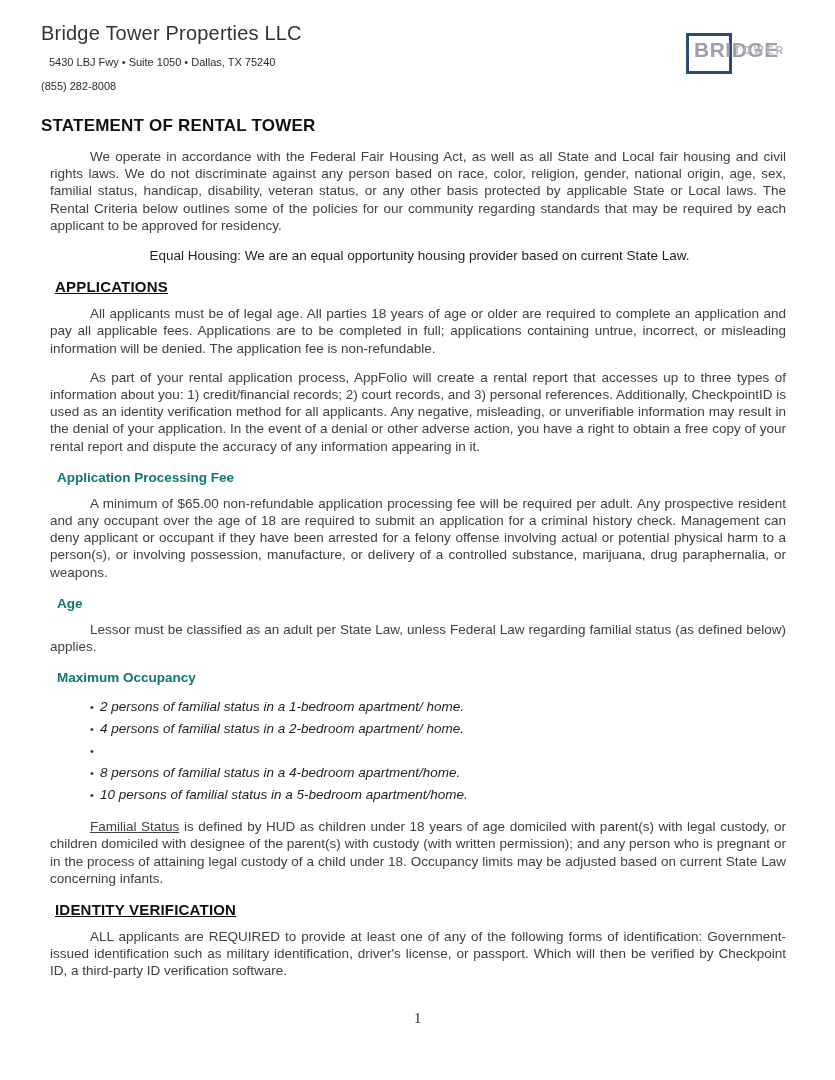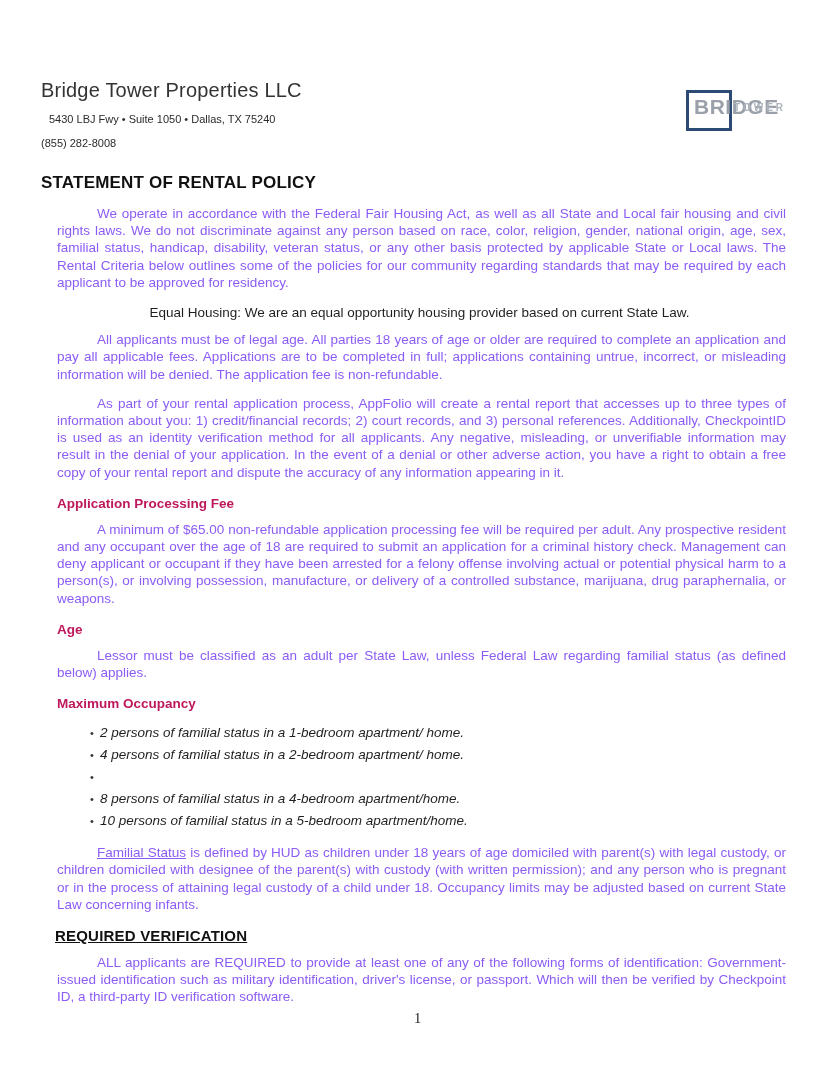--- a/index.html
+++ b/index.html
@@ -5,21 +5,21 @@
   html, body { margin: 0; padding: 0; background: #ffffff; }
   .page {
     position: relative;
     width: 835px;
     height: 1060px;
     margin: 0 auto;
     background: #ffffff;
     font-family: "Liberation Sans", sans-serif;
     color: #1f1f1f;
     box-sizing: border-box;
-    padding: 79px 49px 0 41px;
+    padding: 22px 49px 0 41px;
     overflow: hidden;
   }
 
   
   .doc-header { display: flex; justify-content: space-between; align-items: flex-start; }
   .company-name { font-size: 20px; font-weight: 400; color: #333333; margin: 0; letter-spacing: 0.2px; }
   .company-address { font-size: 11px; color: #2b2b2b; margin: 11px 0 0 8px; }
   .company-phone { font-size: 11px; color: #2b2b2b; margin: 12px 0 0 0; }
 
   
@@ -30,38 +30,38 @@
 
   
   .doc-title { font-size: 17px; font-weight: 700; color: #111; margin: 24px 0 0 0; letter-spacing: 0.2px; }
 
   
   .para {
     font-size: 13.5px;
     line-height: 17.2px;
     text-align: justify;
     text-indent: 40px;
-    margin: 12px 0 0 16px;
-    color: #8b5cf6;
+    margin: 12px 0 0 9px;
+    color: #404040;
   }
   .line { font-size: 13.5px; line-height: 17.2px; margin: 13px 0 0 12px; text-align: center; }
 
   .section-heading {
     font-size: 15px;
     font-weight: 700;
     text-decoration: underline;
     margin: 14px 0 0 14px;
     letter-spacing: 0.2px;
     color: #111;
   }
   .sub-heading {
     font-size: 13.5px;
     font-weight: 700;
     margin: 15px 0 0 16px;
-    color: #be185d;
+    color: #0f766e;
   }
 
   .p-tight { margin-top: 10px; }
 
   ul.bullets { list-style: none; margin: 11px 0 0 8px; padding: 0; }
   ul.bullets li { display: flex; align-items: baseline; line-height: 22px; font-size: 13.5px; }
   ul.bullets .bullet-dot { width: 14px; text-align: center; margin-left: 36px; font-size: 11px; color: #333; }
   ul.bullets .bullet-text { padding-left: 1px; font-style: italic; }
 
   .underlined { text-decoration: underline; }
@@ -87,26 +87,27 @@
       <div class="company-address">5430 LBJ Fwy • Suite 1050 • Dallas, TX 75240</div>
       <div class="company-phone">(855) 282-8008</div>
     </div>
     <div class="logo">
       <div class="logo-square"></div>
       <span class="logo-word">BRIDGE</span>
       <span class="logo-sub">TOWER</span>
     </div>
   </div>
 
-  <h2 class="doc-title">STATEMENT OF RENTAL POLICY</h2>
+  <h2 class="doc-title">STATEMENT OF RENTAL TOWER</h2>
 
   <p class="para">We operate in accordance with the Federal Fair Housing Act, as well as all State and Local fair housing and civil rights laws. We do not discriminate against any person based on race, color, religion, gender, national origin, age, sex, familial status, handicap, disability, veteran status, or any other basis protected by applicable State or Local laws. The Rental Criteria below outlines some of the policies for our community regarding standards that may be required by each applicant to be approved for residency.</p>
 
   <div class="line">Equal Housing: We are an equal opportunity housing provider based on current State Law.</div>
 
+  <h3 class="section-heading">APPLICATIONS</h3>
 
   <p class="para p-tight">All applicants must be of legal age. All parties 18 years of age or older are required to complete an application and pay all applicable fees. Applications are to be completed in full; applications containing untrue, incorrect, or misleading information will be denied. The application fee is non-refundable.</p>
   <p class="para">As part of your rental application process, AppFolio will create a rental report that accesses up to three types of information about you: 1) credit/financial records; 2) court records, and 3) personal references. Additionally, CheckpointID is used as an identity verification method for all applicants. Any negative, misleading, or unverifiable information may result in the denial of your application. In the event of a denial or other adverse action, you have a right to obtain a free copy of your rental report and dispute the accuracy of any information appearing in it.</p>
 
   <h4 class="sub-heading">Application Processing Fee</h4>
   <p class="para p-tight">A minimum of $65.00 non-refundable application processing fee will be required per adult. Any prospective resident and any occupant over the age of 18 are required to submit an application for a criminal history check. Management can deny applicant or occupant if they have been arrested for a felony offense involving actual or potential physical harm to a person(s), or involving possession, manufacture, or delivery of a controlled substance, marijuana, drug paraphernalia, or weapons.</p>
 
   <h4 class="sub-heading">Age</h4>
   <p class="para p-tight">Lessor must be classified as an adult per State Law, unless Federal Law regarding familial status (as defined below) applies.</p>
 
@@ -129,18 +130,18 @@
       <span class="bullet-text">8 persons of familial status in a 4-bedroom apartment/home.</span>
     </li>
     <li>
       <span class="bullet-dot">•</span>
       <span class="bullet-text">10 persons of familial status in a 5-bedroom apartment/home.</span>
     </li>
   </ul>
 
   <p class="para"><span class="underlined">Familial Status</span><span> is defined by HUD as children under 18 years of age domiciled with parent(s) with legal custody, or children domiciled with designee of the parent(s) with custody (with written permission); and any person who is pregnant or in the process of attaining legal custody of a child under 18. Occupancy limits may be adjusted based on current State Law concerning infants.</span></p>
 
-  <h3 class="section-heading">REQUIRED VERIFICATION</h3>
+  <h3 class="section-heading">IDENTITY VERIFICATION</h3>
   <p class="para p-tight">ALL applicants are REQUIRED to provide at least one of any of the following forms of identification: Government-issued identification such as military identification, driver's license, or passport. Which will then be verified by Checkpoint ID, a third-party ID verification software.</p>
 
   <div class="page-number">1</div>
 
 </div>
 
 </body></html>

